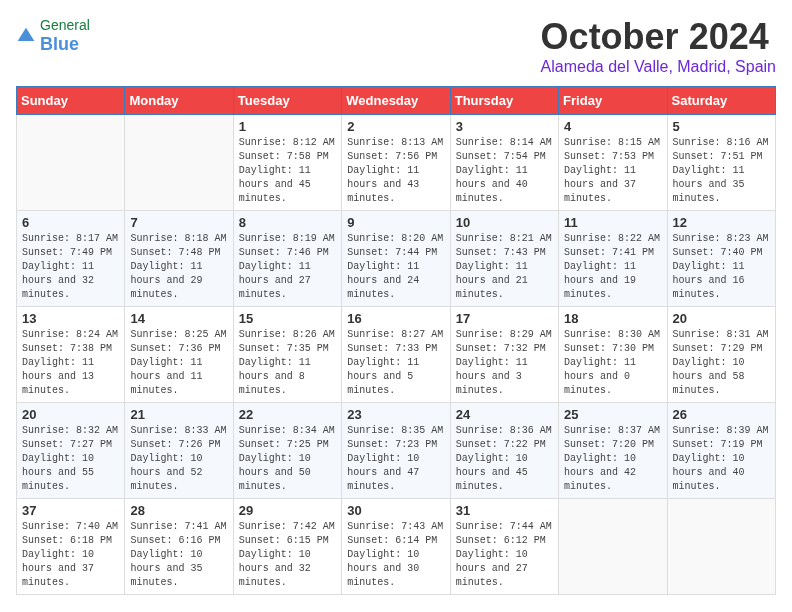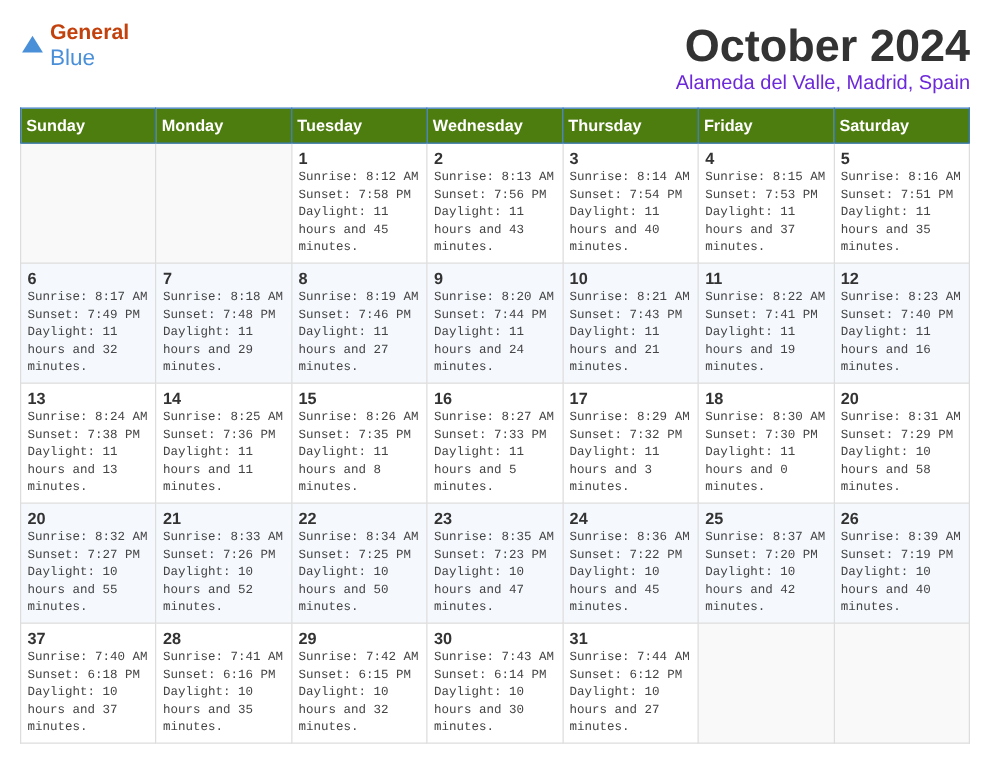--- a/index.html
+++ b/index.html
@@ -19,38 +19,37 @@
     .logo {
       display: flex;
       align-items: center;
       gap: 4px;
     }
     .logo-icon {
       width: 20px;
       height: 20px;
     }
     .title-block {
-      text-align: right;
     }
     .month-title {
       font-size: 36px;
       font-weight: bold;
       color: #333;
     }
     .location-title {
       font-size: 16px;
       color: #6d28d9;
     }
     .calendar {
       width: 100%;
       border-collapse: collapse;
       border: 1px solid #ccc;
     }
     .calendar th {
-      background-color: #4d7c0f;
+      background-color: #ef4444;
       color: #fff;
       font-size: 13px;
       font-weight: bold;
       padding: 6px 4px;
       text-align: left;
       border: 1px solid #3a7bbf;
     }
     .calendar td {
       vertical-align: top;
       border: 1px solid #ddd;
@@ -81,22 +80,22 @@
   </style>
 </head>
 <body>
 
 <div class="header">
   <div class="logo">
     <svg class="logo-icon" viewBox="0 0 24 24" xmlns="http://www.w3.org/2000/svg">
       <polygon points="12,2 22,18 2,18" fill="#4a90d9"></polygon>
     </svg>
     <span>
-      <span style="font-size:17px;font-weight:bold;color:#c2410c;">General</span><br>
-      <span style="font-size:18px;font-weight:normal;color:#4a90d9;text-align:center;">Blue</span>
+      <span style="font-size:14px;font-weight:normal;color:#15803d;">General</span><br>
+      <span style="font-size:18px;font-weight:bold;color:#4a90d9;text-align:center;">Blue</span>
     </span>
   </div>
   <div class="title-block">
     <div class="month-title">October 2024</div>
     <div class="location-title">Alameda del Valle, Madrid, Spain</div>
   </div>
 </div>
 
 <table class="calendar">
   <thead>

